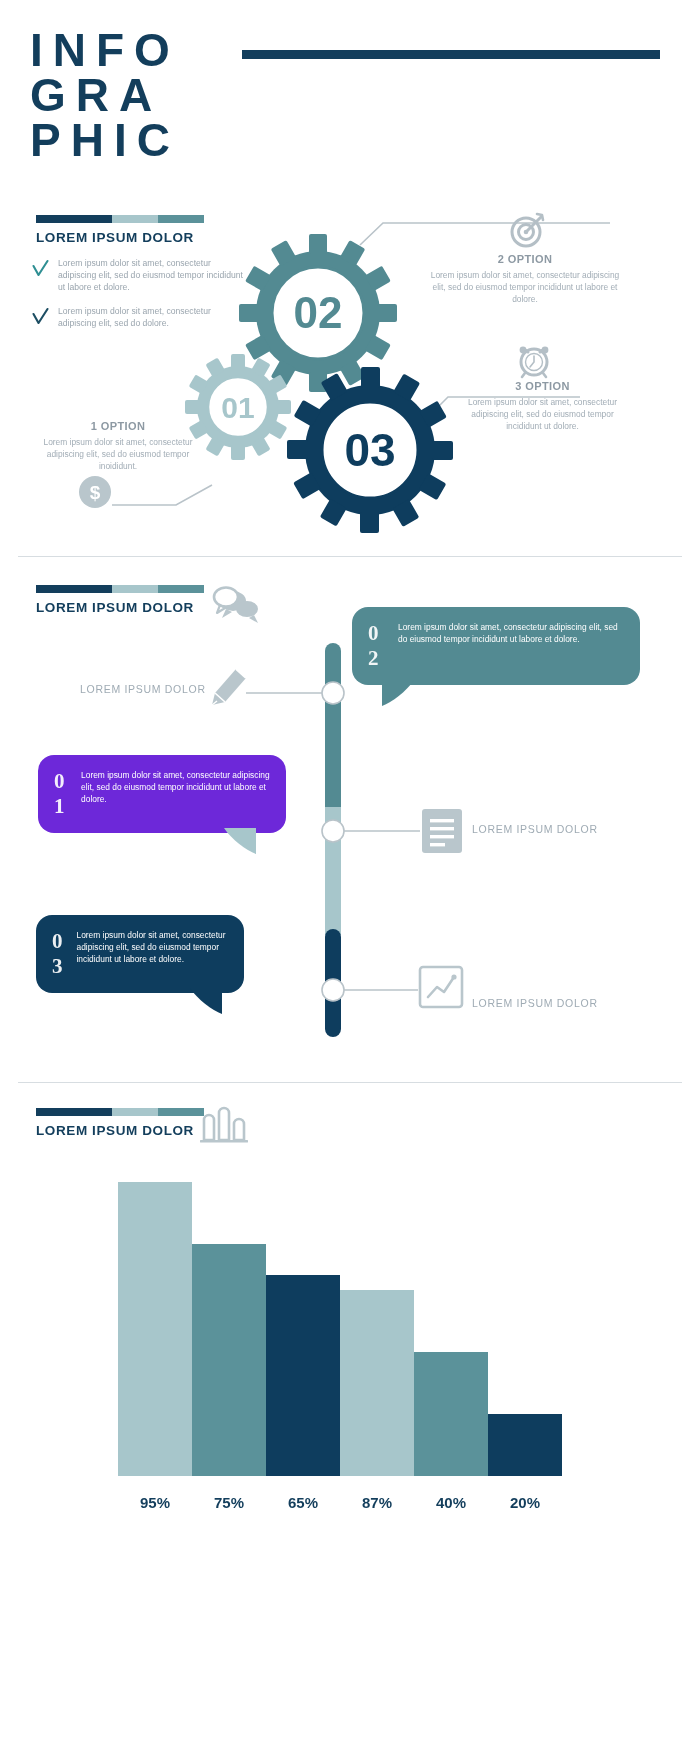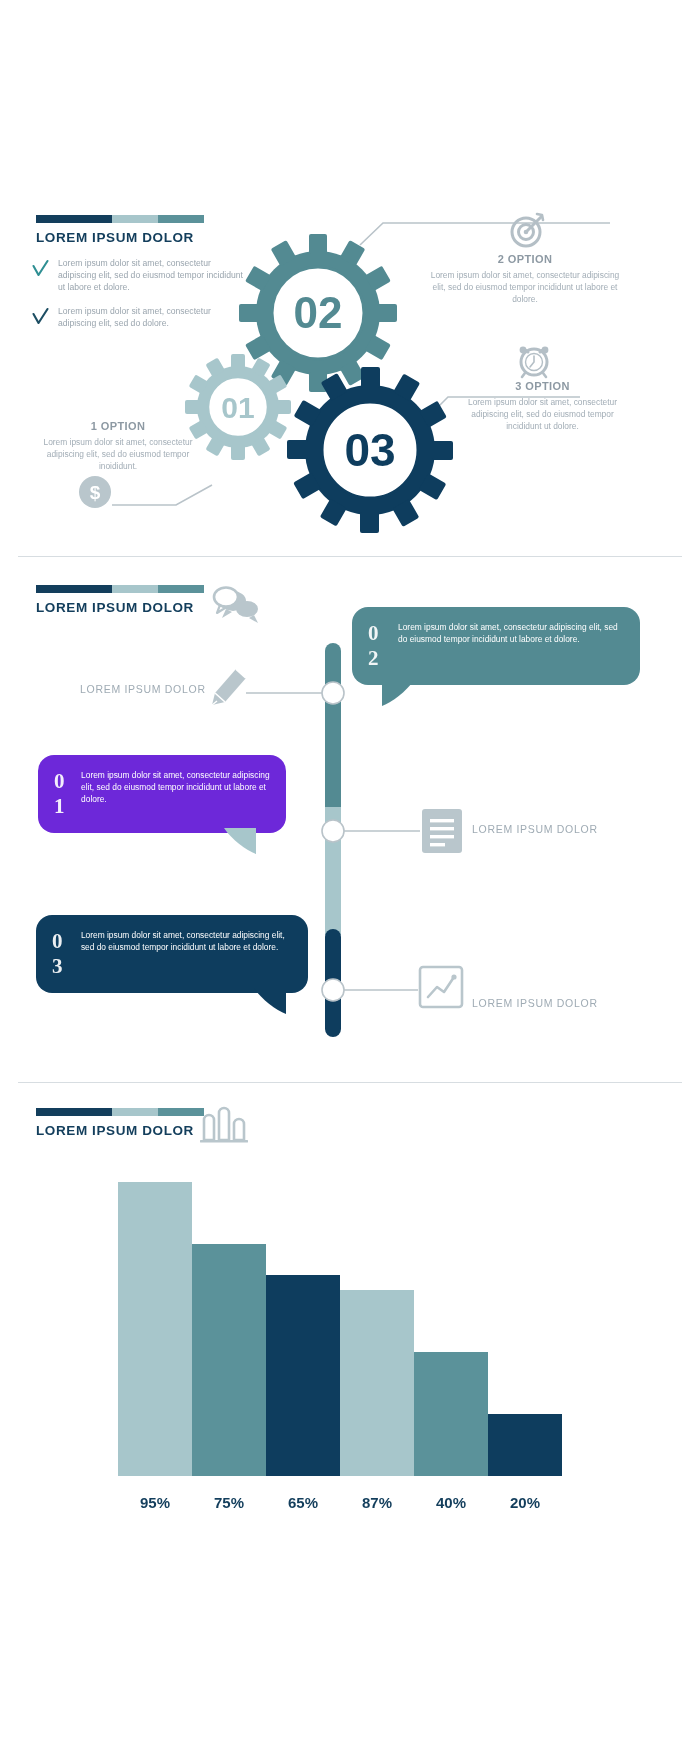--- a/index.html
+++ b/index.html
@@ -85,21 +85,21 @@
     letter-spacing: 2px;
     color: #ffffff;
     opacity: 0.92;
     font-weight: bold;
   }
   .bubble .btext { font-size: 8.4px; line-height: 1.45; color: #ffffff; }
   .bubble-inner { display: flex; gap: 12px; padding: 14px 16px; align-items: flex-start; }
 
   .b02 { left: 352px; top: 22px; width: 288px; background: #538a92; }
   .b01 { left: 38px; top: 150px; width: 248px; background: #6d28d9; margin-top: 20px; }
-  .b03 { left: 36px; top: 330px; width: 272px; background: #0e3d5e; }
+  .b03 { left: 36px; top: 330px; width: 208px; background: #0e3d5e; }
 
   .tl-label {
     position: absolute;
     font-size: 10.5px;
     letter-spacing: 0.7px;
     color: #9fabb4;
     font-weight: 400;
   }
   .tl-svg { position: absolute; left: 0; top: 0; width: 700px; height: 480px; }
 
@@ -123,20 +123,26 @@
   .bar-label {
     width: 74px; text-align: center;
     font-size: 15px; font-weight: 700; color: #133e5c;
   }
 </style>
 </head>
 <body>
 
 <div class="page">
 
+  <div class="title-block">
+    <div class="title-text">INFO</div>
+    <div class="title-text">GRA</div>
+    <div class="title-text">PHIC</div>
+    <div class="title-rule"></div>
+  </div>
 
   <div class="sec1">
 
     <div class="head">
       <div class="sec-headbar">
         <i class="c1"></i>
         <i class="c2"></i>
         <i class="c3"></i>
       </div>
       <div class="sec-title">LOREM IPSUM DOLOR</div>

